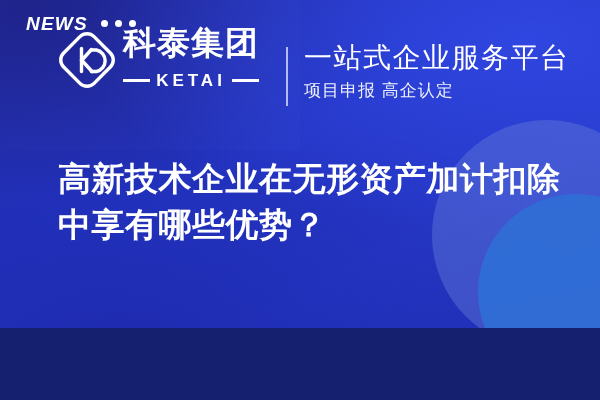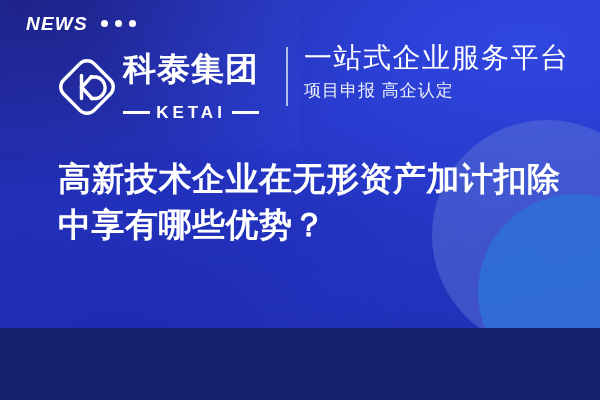--- a/index.html
+++ b/index.html
@@ -81,23 +81,23 @@
     width: 7px;
     height: 7px;
     border-radius: 50%;
     background: #ffffff;
   }
 
   
   #brand-row {
     position: absolute;
     left: 58px;
-    top: 52px;
-    display: flex;
-    align-items: center;
+    top: 26px;
+    display: flex;
+    align-items: flex-end;
   }
   #brand-mark {
     width: 58px;
     height: 58px;
     flex: 0 0 58px;
   }
   #brand-names {
     margin-left: 7px;
     display: flex;
     flex-direction: column;
@@ -108,21 +108,21 @@
     font-size: 33px;
     font-weight: bold;
     line-height: 1.04;
     letter-spacing: 1px;
     white-space: nowrap;
   }
   #brand-en-row {
     display: flex;
     align-items: center;
     gap: 6px;
-    margin-top: 18px;
+    margin-top: 12px;
   }
   #brand-en-row .rule {
     height: 3px;
     background: #ffffff;
     flex: 1 1 auto;
     min-width: 10px;
   }
   #brand-en {
     color: #ffffff;
     font-size: 17px;

